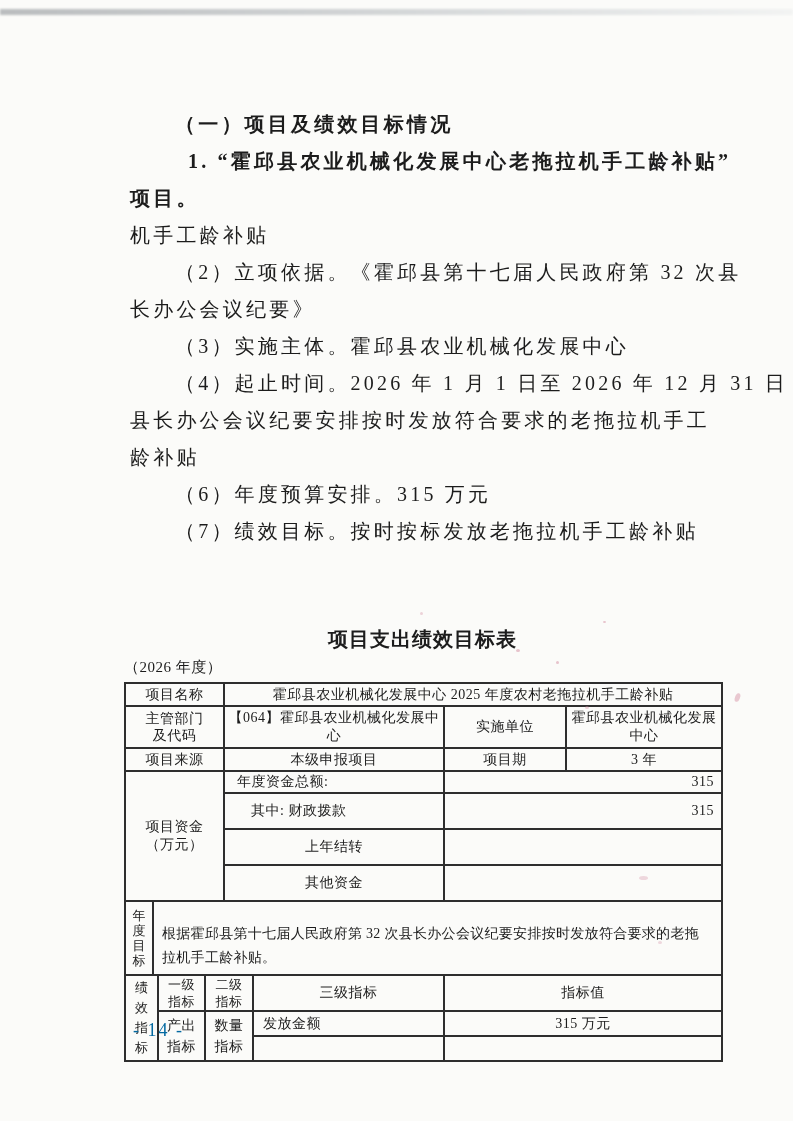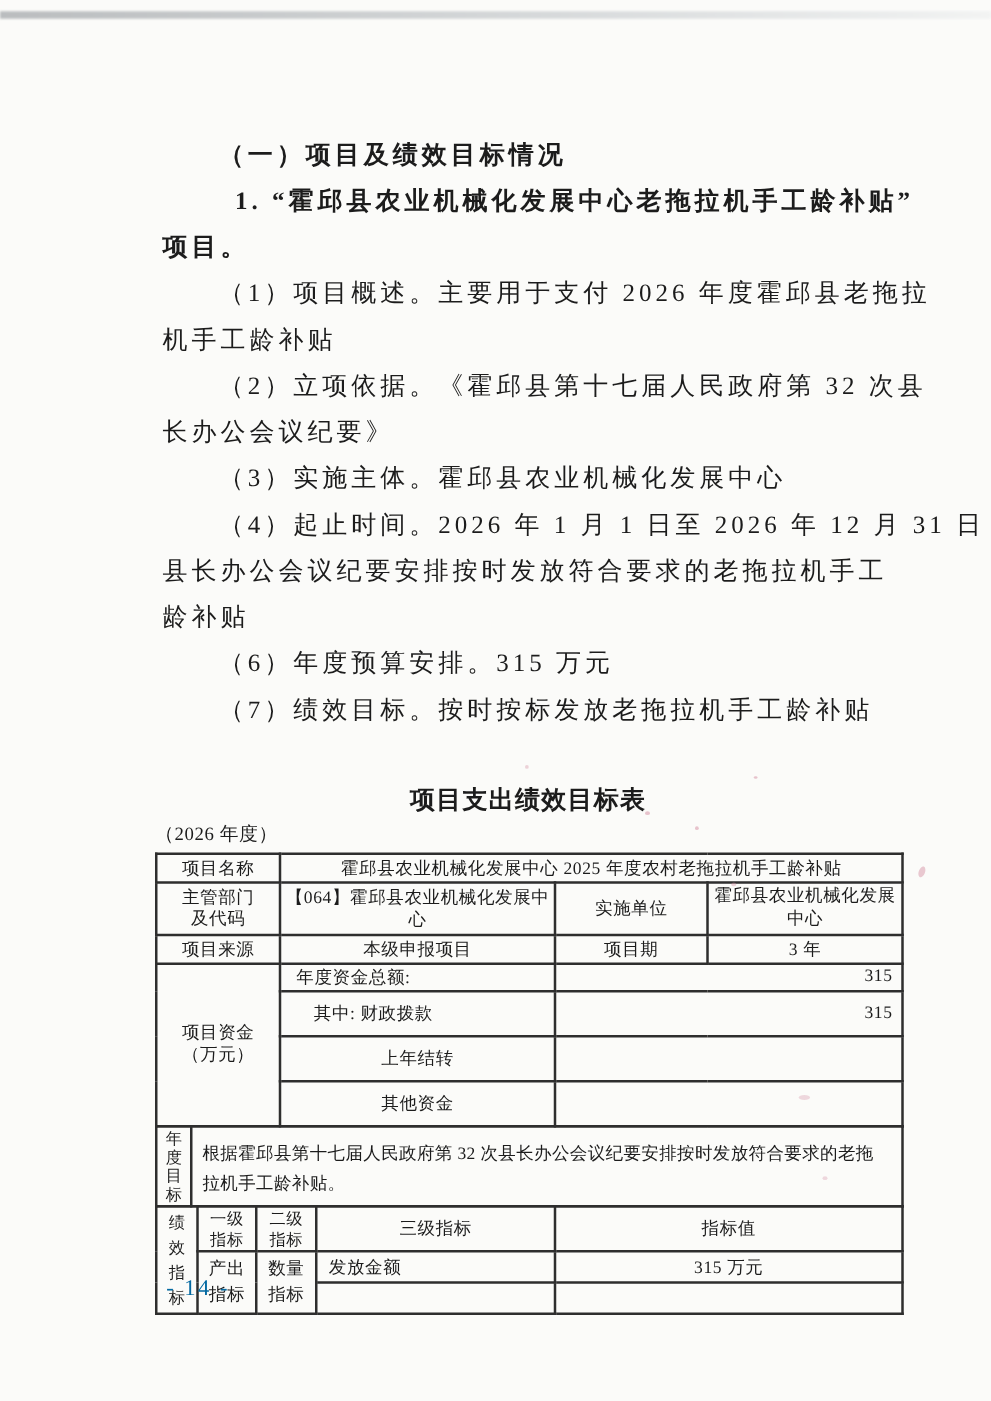--- a/index.html
+++ b/index.html
@@ -36,21 +36,21 @@
   td{
     border:2px solid #2e2e2e;padding:0;font-size:14px;letter-spacing:.5px;
     text-align:center;vertical-align:middle;overflow:hidden;
   }
   .two-line span{display:block;line-height:17px;}
   .lh18 span{display:block;line-height:18px;}
   .val-right{text-align:right;padding-right:7px;}
   .left-pad12{text-align:left;padding-left:12px;}
   .left-pad26{text-align:left;padding-left:26px;}
   .goal-text{
-    text-align:left;padding:10px 10px 4px 8px;line-height:24px;
+    text-align:left;padding:20px 10px 4px 8px;line-height:24px;
     font-size:14px;letter-spacing:.3px;
   }
   .vlabel{
     font-size:13px;letter-spacing:0;line-height:15px;
     word-break:break-all;width:14px;margin:0 auto;padding:0;
   }
   .vlabel.spread{line-height:20px;}
   .c3-left{text-align:left;padding-left:9px;}
   .pagenum{
     position:absolute;left:133px;top:1020px;font-size:18px;letter-spacing:2px;
@@ -62,21 +62,20 @@
 <body>
 
 <div class="sheet">
 
   <div class="scan-top-edge"></div>
 
   <div class="body-text">
     <div class="line indent bold">（一）项目及绩效目标情况</div>
     <div class="line indent2 bold">1. “霍邱县农业机械化发展中心老拖拉机手工龄补贴”</div>
     <div class="line bold">项目。</div>
-    <div class="line indent">（1）项目概述。主要用于支付 2026 年度霍邱县老拖拉</div>
     <div class="line">机手工龄补贴</div>
     <div class="line indent">（2）立项依据。《霍邱县第十七届人民政府第 32 次县</div>
     <div class="line">长办公会议纪要》</div>
     <div class="line indent">（3）实施主体。霍邱县农业机械化发展中心</div>
     <div class="line indent">（4）起止时间。2026 年 1 月 1 日至 2026 年 12 月 31 日</div>
     <div class="line">县长办公会议纪要安排按时发放符合要求的老拖拉机手工</div>
     <div class="line">龄补贴</div>
     <div class="line indent">（6）年度预算安排。315 万元</div>
     <div class="line indent">（7）绩效目标。按时按标发放老拖拉机手工龄补贴</div>
   </div>

